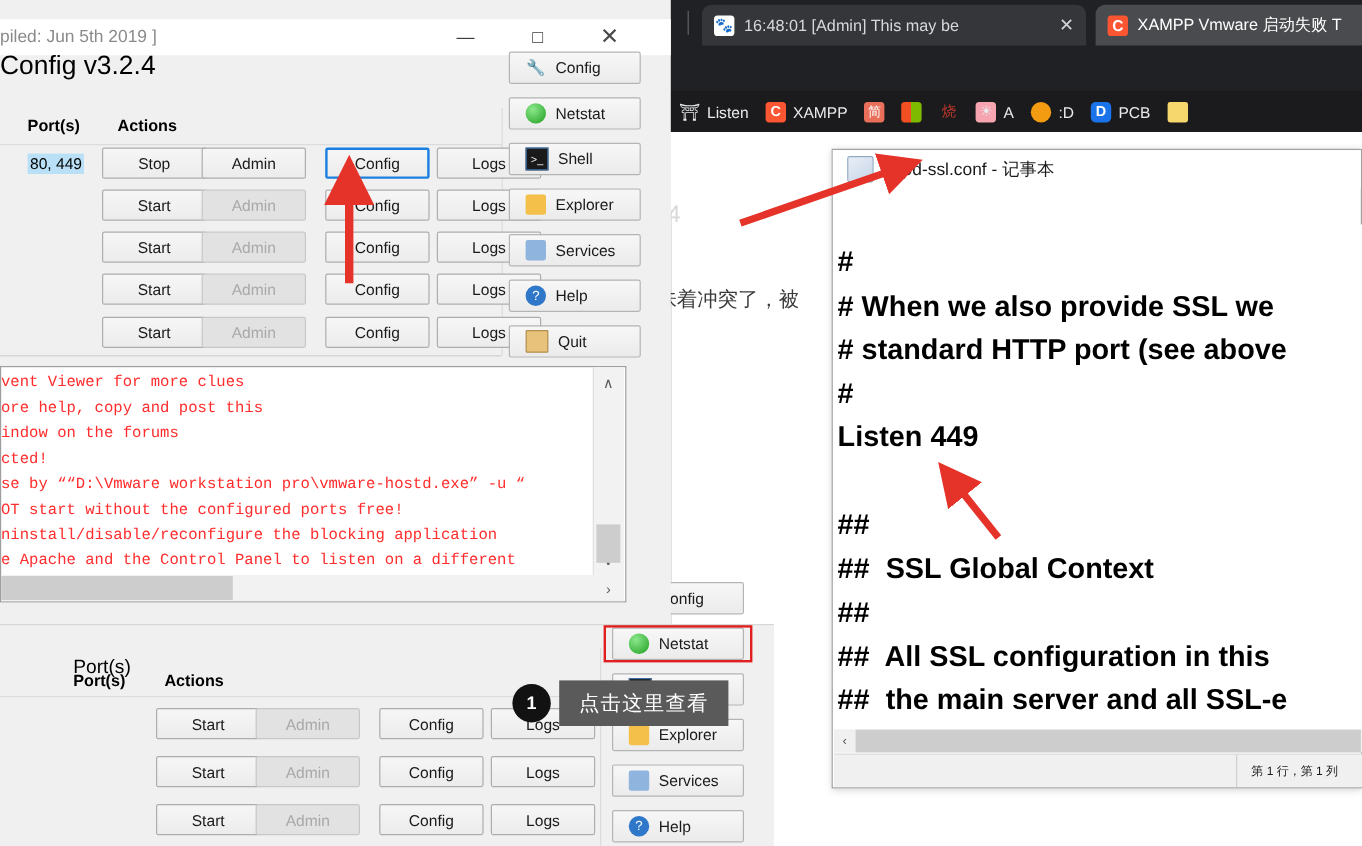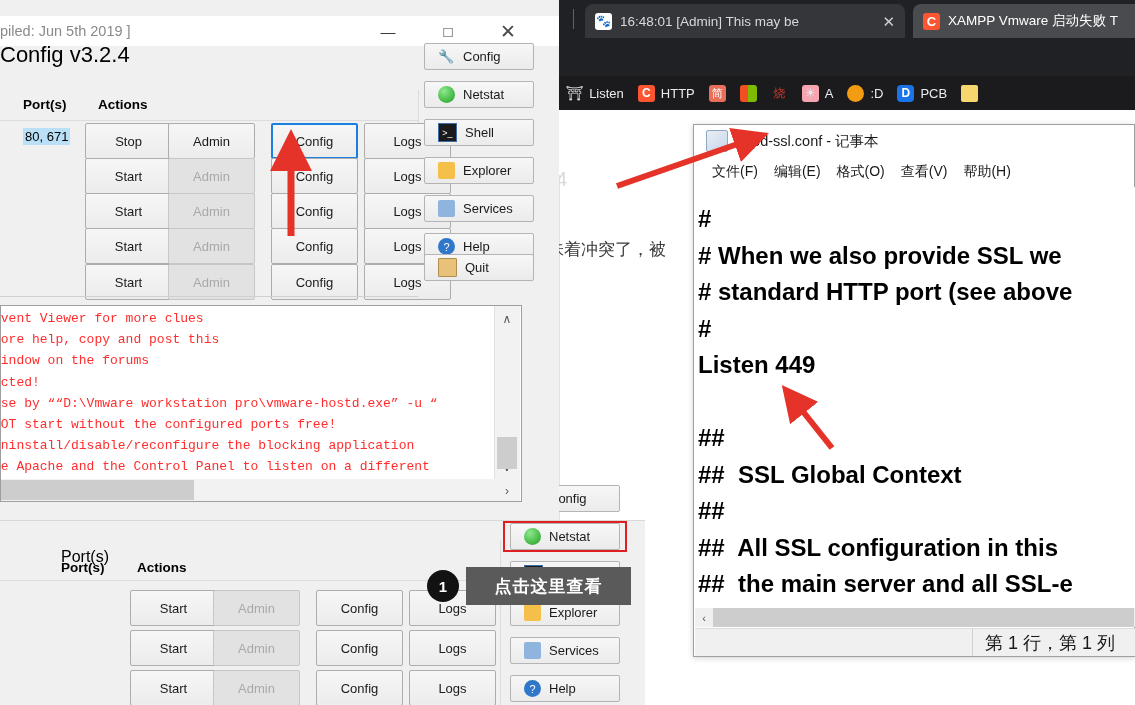--- a/index.html
+++ b/index.html
@@ -76,21 +76,21 @@
   #win-close{left:485px;font-size:19px;color:#4a4a4a;}
 
   #panel-heading{
     left:0;top:42px;font-size:22px;color:#000;font-weight:400;white-space:nowrap;
   }
 
   
   .col-head{position:absolute;font-size:13.5px;font-weight:bold;color:#000;}
   .btnrow{position:absolute;left:0;height:26px;}
   .xbtn{
-    position:absolute;top:0;height:36px;box-sizing:border-box;
+    position:absolute;top:0;height:26px;box-sizing:border-box;
     background:linear-gradient(#f6f6f6,#ececec);
     border:1px solid #adadad;border-radius:2px;
     font-size:13px;color:#1a1a1a;display:flex;align-items:center;justify-content:center;
     font-family:"Liberation Sans", sans-serif;
   }
   .xbtn.disabled{color:#a9a9a9;background:#e2e2e2;border-color:#c7c7c7;}
   .xbtn.focus{border:2px solid #1a7fe0;}
   .c-stop{left:85px;width:87px;}
   .c-admin{left:168px;width:87px;}
   .c-config{left:271px;width:87px;}
@@ -139,23 +139,23 @@
   
   svg.annot{position:absolute;left:0;top:0;width:1135px;height:705px;pointer-events:none;}
 
   
   #netstat-highlight{
     left:503px;top:521px;width:124px;height:31px;border:2px solid #e02020;box-sizing:border-box;
   }
 
   
   #callout{
-    left:466px;top:567px;width:165px;height:38px;background:#5a5a5a;
+    left:466px;top:567px;width:141px;height:38px;background:#5a5a5a;
     display:flex;align-items:center;justify-content:center;
-    color:#ffffff;font-size:17px;letter-spacing:1px;font-weight:bold;
+    color:#ffffff;font-size:17px;letter-spacing:1px;
   }
   #callout-badge{
     left:427px;top:570px;width:32px;height:32px;border-radius:50%;background:#121212;
     display:flex;align-items:center;justify-content:center;color:#fff;font-size:15px;font-weight:bold;
   }
 
   
   #bg-page{
     left:535px;top:110px;width:600px;height:595px;background:#ffffff;
   }
@@ -194,21 +194,21 @@
   }
   #np-hthumb{position:absolute;left:19px;top:483px;width:421px;height:19px;background:#cdcdcd;}
   #np-harrow{position:absolute;left:1px;top:483px;width:18px;height:19px;
     display:flex;align-items:center;justify-content:center;font-size:11px;color:#555;background:#f0f0f0;}
   #np-status{
     position:absolute;left:1px;top:503px;width:440px;height:28px;background:#f0f0f0;
     border-top:1px solid #dcdcdc;box-sizing:border-box;display:flex;align-items:center;
   }
   #np-status-cell{
     position:absolute;right:20px;top:0;height:27px;display:flex;align-items:center;
-    padding-left:12px;border-left:1px solid #d0d0d0;font-size:18px;color:#1a1a1a;
+    padding-left:12px;border-left:1px solid #d0d0d0;font-size:10px;color:#1a1a1a;
   }
 </style>
 </head>
 <body>
 
 <div class="abs" id="browser-backdrop"></div>
 
 <div class="abs" id="browser-tabstrip">
   <div class="abs" id="tab-left-close">✕</div>
   <div class="abs" id="tab-divider"></div>
@@ -228,21 +228,21 @@
 <div class="abs" id="bookmarks-bar">
   <div class="bm">
     <span>G</span>
   </div>
   <div class="bm">
     <span class="bm-ico" style="color:#e8eaed;font-size:14px;">⛩</span>
     <span>Listen</span>
   </div>
   <div class="bm">
     <span class="bm-ico" style="background:#fc5531;color:#fff;font-weight:bold;">C</span>
-    <span>HTTP</span>
+    <span>XAMPP</span>
   </div>
   <div class="bm">
     <span class="bm-ico" style="background:#ea6f5a;color:#fff;font-size:11px;">简</span>
   </div>
   <div class="bm">
     <span class="bm-ico" style="background:linear-gradient(90deg,#f25022 0 50%,#7fba00 50% 100%);position:relative;"></span>
   </div>
   <div class="bm">
     <span class="bm-ico" style="color:#c0392b;font-size:12px;">烧</span>
   </div>
@@ -347,21 +347,21 @@
     <div class="winbtn" id="win-close">✕</div>
   </div>
 
   <div class="abs" id="panel-heading">Config v3.2.4</div>
 
   <span class="col-head" style="left:23px;top:97px;">Port(s)</span>
   <span class="col-head" style="left:98px;top:97px;">Actions</span>
   <div class="abs" id="hdr-rule"></div>
   <div class="abs" id="vrule"></div>
 
-  <span class="abs" id="ports-label" style="top:128px;">80, 671</span>
+  <span class="abs" id="ports-label" style="top:128px;">80, 449</span>
 
   <div class="btnrow" style="top:123px;">
     <div class="xbtn c-stop">Stop</div>
     <div class="xbtn c-admin">Admin</div>
     <div class="xbtn c-config focus">Config</div>
     <div class="xbtn c-logs">Logs</div>
   </div>
   <div class="btnrow" style="top:158px;">
     <div class="xbtn c-stop">Start</div>
     <div class="xbtn c-admin disabled">Admin</div>
@@ -405,21 +405,21 @@
     <span>Explorer</span>
   </div>
   <div class="sidebtn" style="top:195px;">
     <span class="sico" style="background:#8fb4dd;border-radius:2px;"></span>
     <span>Services</span>
   </div>
   <div class="sidebtn" style="top:233px;">
     <span class="sico" style="background:#2e77c9;border-radius:50%;color:#fff;font-size:11px;">?</span>
     <span>Help</span>
   </div>
-  <div class="sidebtn" style="top:254px;">
+  <div class="sidebtn" style="top:271px;">
     <span class="sico" style="background:#e8c27a;border:1px solid #b08e4d;border-radius:1px;"></span>
     <span>Quit</span>
   </div>
 
   <div class="abs" id="logbox">
     <div id="logtext">Event Viewer for more clues
 more help, copy and post this
 window on the forums
 ected!
 use by ““D:\Vmware workstation pro\vmware-hostd.exe” -u “
@@ -435,27 +435,20 @@
   <div class="abs" id="logscroll-h"></div>
   <div class="abs" id="logscroll-hthumb"></div>
   <div class="abs sb-arrow" style="left:494px;top:484px;">›</div>
 </div>
 
 <div class="abs" id="notepad">
   <div id="np-title">
     <span id="np-icon" style="background:linear-gradient(145deg,#e9eef5,#c7d6ea);border:1px solid #8fa8c6;border-radius:2px;display:inline-block;"></span>
     <span id="np-title-text">httpd-ssl.conf - 记事本</span>
   </div>
-  <div id="np-menu">
-    <span class="np-mi">文件(F)</span>
-    <span class="np-mi">编辑(E)</span>
-    <span class="np-mi">格式(O)</span>
-    <span class="np-mi">查看(V)</span>
-    <span class="np-mi">帮助(H)</span>
-  </div>
   <div id="np-body">
     <div id="np-text">#
 # When we also provide SSL we
 # standard HTTP port (see above
 #
 Listen 449
 
 ##
 ##  SSL Global Context
 ##

